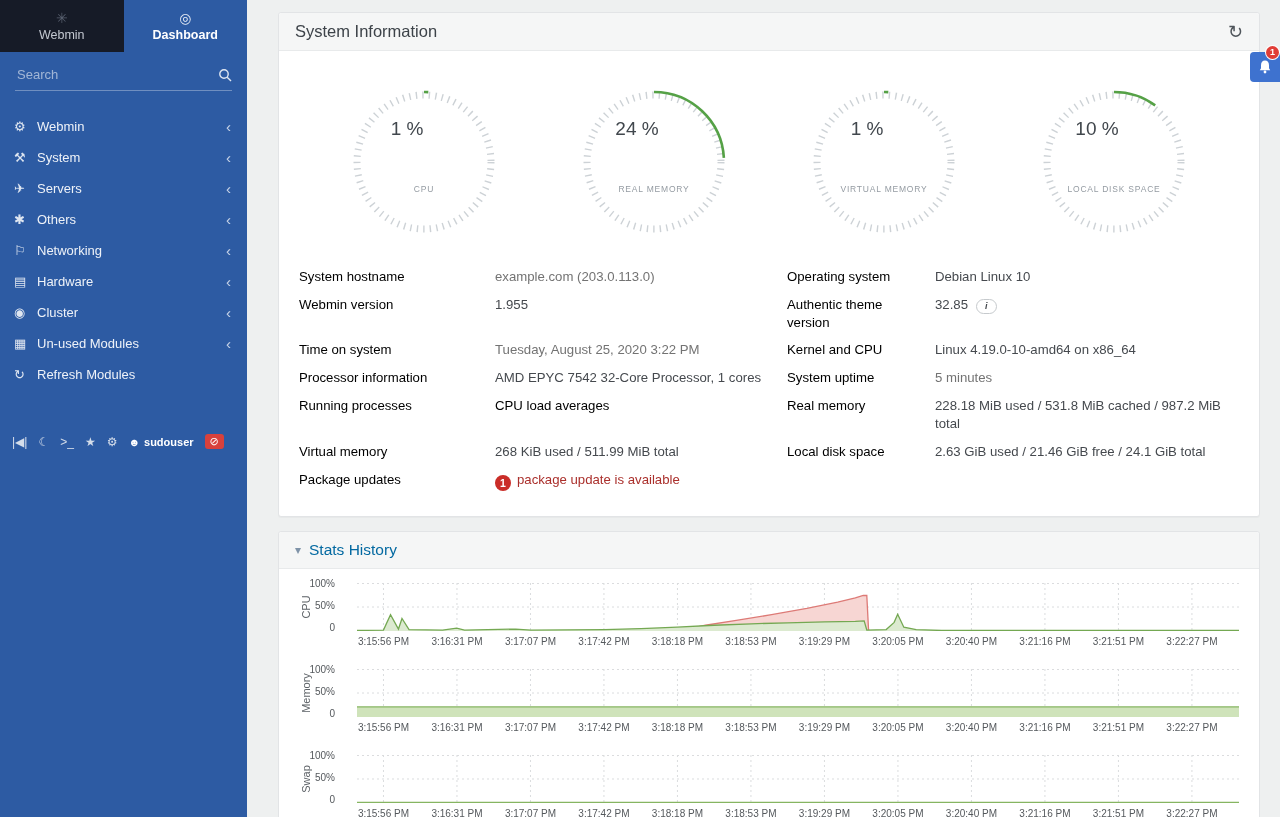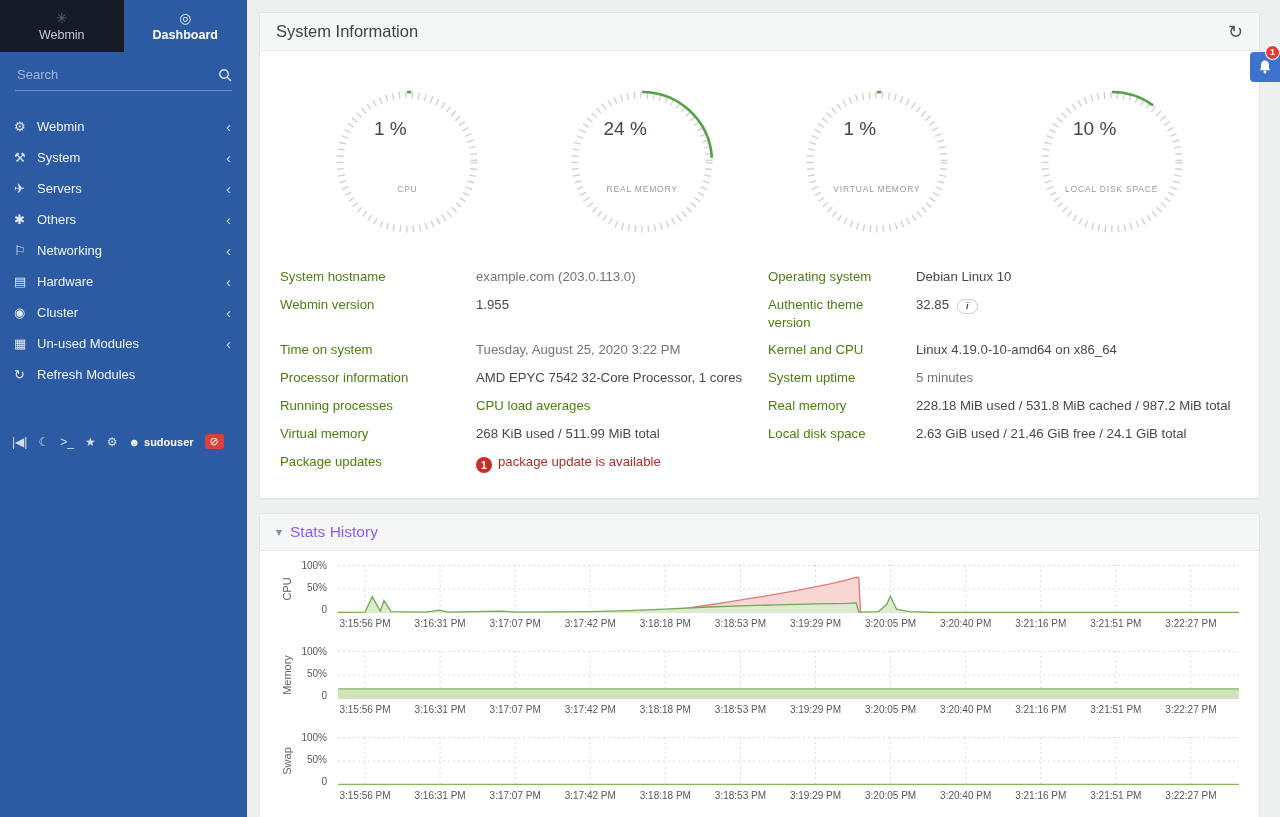--- a/index.html
+++ b/index.html
@@ -26,56 +26,56 @@
   .menu-item{display:flex;align-items:center;padding:8px 16px 8px 14px;cursor:pointer;
              color:#eef2f8;font-weight:500}
   .mi-icon{width:23px;font-size:13px;opacity:.92}
   .mi-chevron{margin-left:auto;opacity:.8;font-size:15px;line-height:1}
   #side-footer{margin-top:44px;padding:0 12px;display:flex;align-items:center;gap:11px;font-size:12px}
   .f-icon{color:#dde4ee;opacity:.95;cursor:pointer;white-space:nowrap}
   .f-user{display:flex;align-items:center;gap:4px;font-size:11px;font-weight:bold;color:#fff;cursor:pointer}
   .f-logout{background:#d8413c;border-radius:3px;color:#fff;padding:1px 5px;font-size:11px;cursor:pointer}
 
   
-  #main{flex:1;height:100%;padding:12px 20px 0 12px;box-sizing:border-box;overflow:hidden}
+  #main{flex:1;height:100%;padding:12px 20px 0 31px;box-sizing:border-box;overflow:hidden}
   .card{background:#fff;border:1px solid #e2e4e6;border-radius:3px;box-shadow:0 1px 1px rgba(0,0,0,.03)}
   .card-header{display:flex;align-items:center;background:#f5f6f6;border-bottom:1px solid #e8eaeb;
                padding:9px 16px;border-radius:3px 3px 0 0}
   #sysinfo-title{font-size:16.5px;color:#3d4349}
   #refresh-btn{margin-left:auto;font-size:18px;color:#4f555b;cursor:pointer;line-height:1}
 
   #gauges{display:flex;justify-content:space-around;padding:26px 30px 2px}
   .gauge{width:170px;height:170px;position:relative}
   .g-pct{position:absolute;top:41px;left:0;width:100%;text-align:center;transform:translateX(-17px);
          font-size:19px;color:#41474d}
   .g-lbl{position:absolute;top:107px;left:0;width:100%;text-align:center;font-size:8.5px;
          letter-spacing:.8px;color:#949ba2}
 
   #info-grid{display:grid;grid-template-columns:196px 292px 148px auto;padding:14px 20px 20px;font-size:13.2px}
   .cell{padding:5px 8px 5px 0;line-height:1.35;color:#45494e}
-  .cell.lbl{color:#4d7c0f;font-weight:500}
+  .cell.lbl{color:#000000;font-weight:500}
   .link{color:#737373;cursor:pointer}
   .pill{display:inline-block;border:1px solid #c6cacd;border-radius:8px;padding:0 8px;margin-left:8px;
         font-size:9px;line-height:13px;color:#45494e;background:#fff;cursor:pointer;font-weight:bold;
         font-style:italic}
   .badge-red{display:inline-block;background:#ca2d28;color:#fff;width:16px;height:16px;border-radius:50%;
              font-size:10.5px;font-weight:bold;text-align:center;line-height:16px;margin-right:6px;
              vertical-align:-3px}
   .alert-link{color:#aa2f2b;cursor:pointer}
 
   #stats-card{margin-top:14px}
   #stats-arrow{color:#7f93a8;font-size:12px;cursor:pointer;margin-right:8px}
-  #stats-title{font-size:15.5px;color:#8b5cf6}
+  #stats-title{font-size:15.5px;color:#0369a1}
   #charts{padding:14px 0 0 16px}
   .chart-row{display:flex;margin-bottom:19px}
   .rot{width:22px;position:relative}
   .rot span{position:absolute;left:50%;top:24px;transform:translate(-50%,-50%) rotate(-90deg);
             font-size:11px;color:#5d6267;white-space:nowrap}
   .yax{width:40px;position:relative;height:48px;font-size:10px;color:#54585c}
-  .yax span{position:absolute;right:11px}
+  .yax span{position:absolute;right:22px}
   .chart-main{flex:1;margin-right:20px}
   .plot{height:48px;position:relative}
   .plot svg{position:absolute;inset:0;width:100%;height:100%}
   .xlabels{position:relative;height:14px;margin-top:5px;font-size:10px;color:#54585c}
   .xlabels span{position:absolute;transform:translateX(-50%);white-space:nowrap}
 
   #bell{position:fixed;top:52px;right:0;width:30px;height:30px;background:#3e72cf;
         border-radius:4px 0 0 4px;display:flex;align-items:center;justify-content:center;
         cursor:pointer;z-index:10}
   #bell .n-badge{position:absolute;top:-6px;right:1px;background:#e03d36;color:#fff;font-size:9px;

